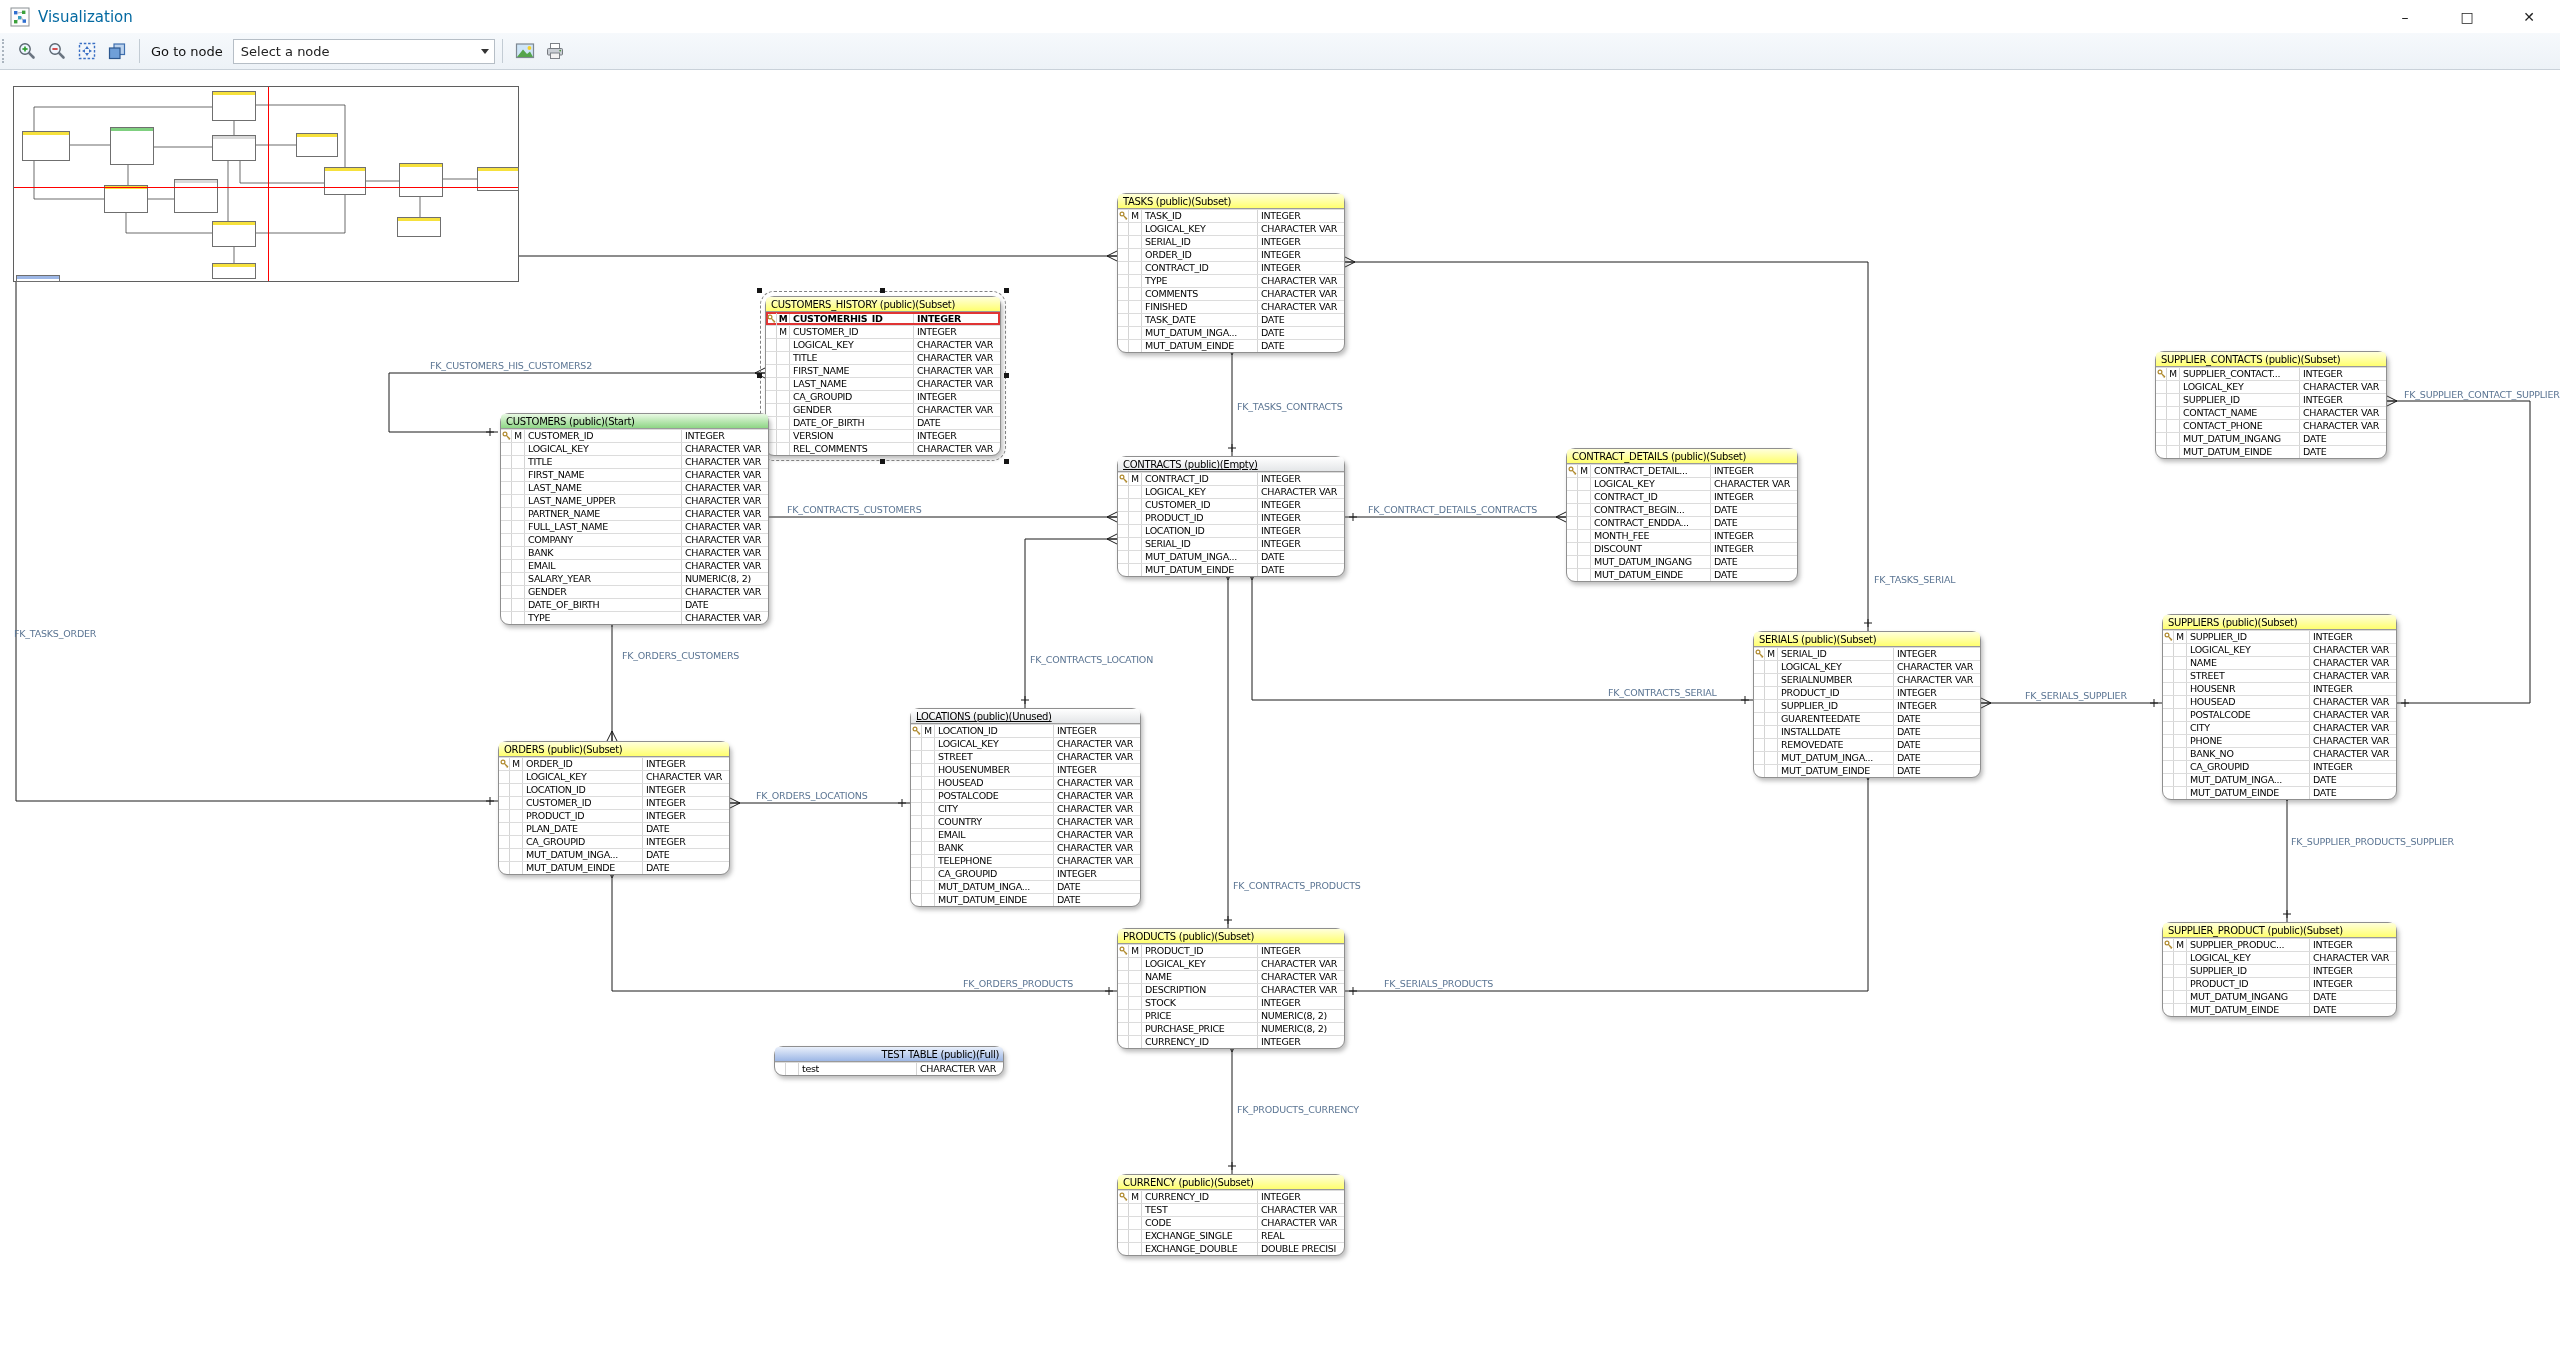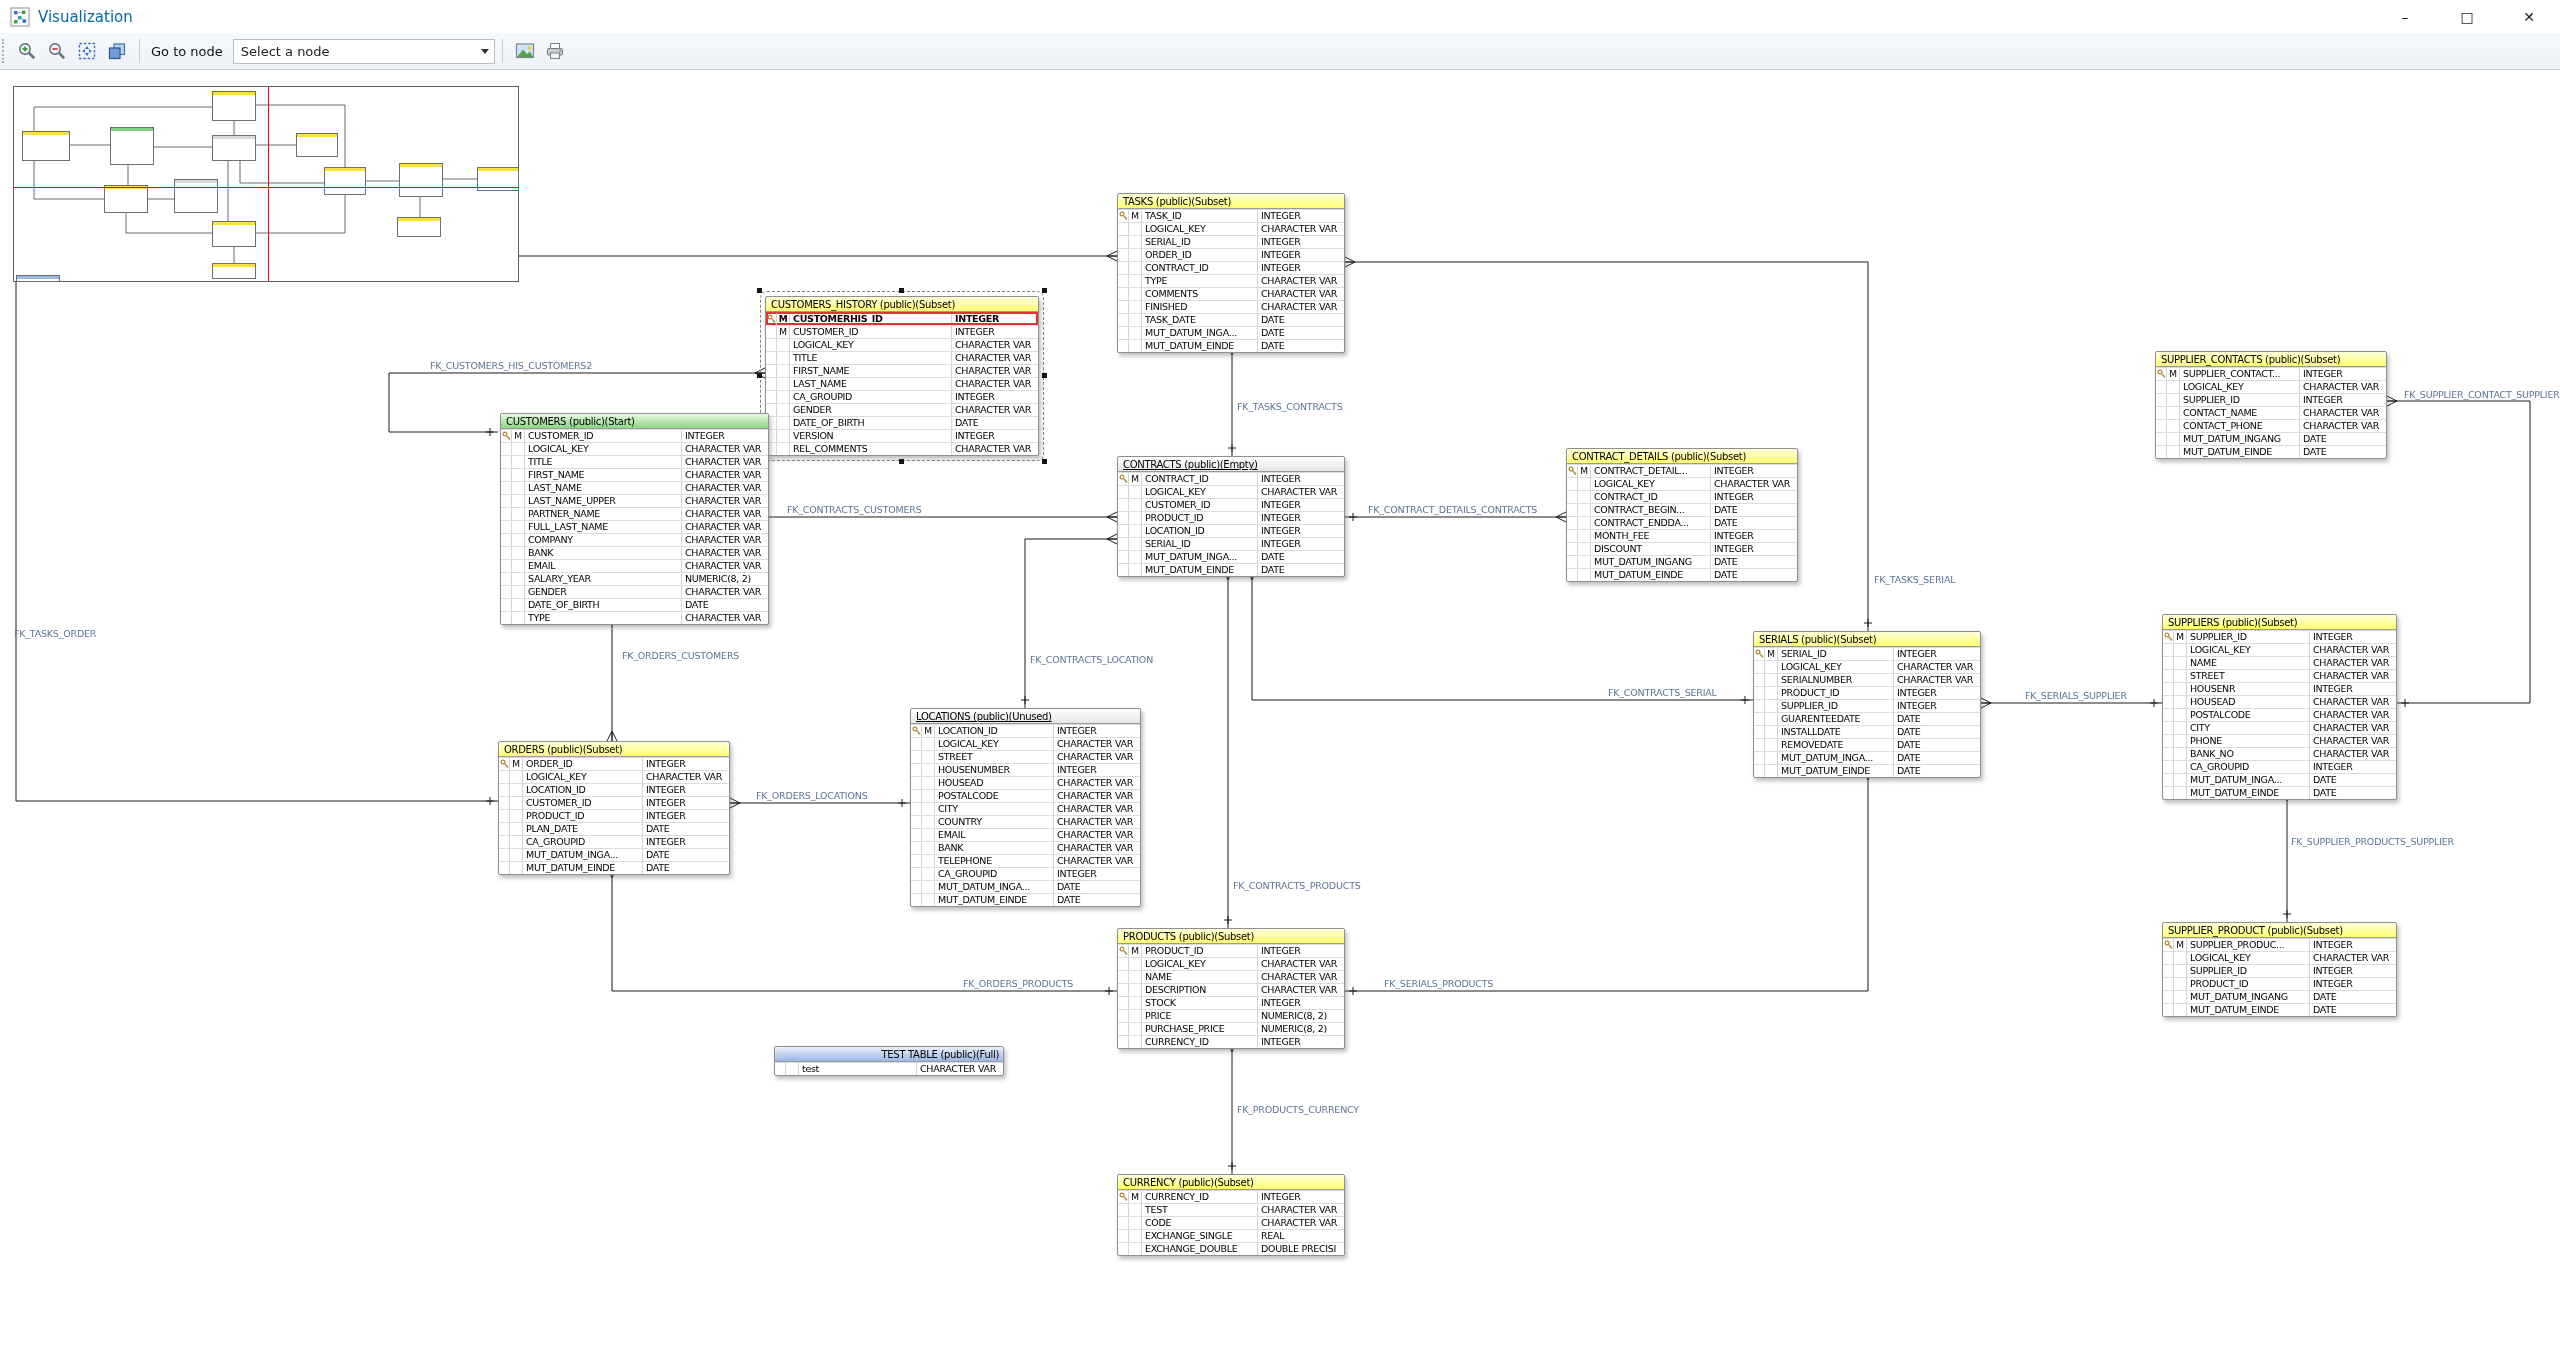--- a/index.html
+++ b/index.html
@@ -30,21 +30,21 @@
   .combo-arrow { width:18px; height:100%; display:flex; align-items:center; justify-content:center; }
   .arrow-down { width:0; height:0; border-left:4px solid transparent; border-right:4px solid transparent;
                 border-top:5px solid #333; }
 
   
   .canvas { position:absolute; left:0; top:71px; width:2560px; height:1297px; background:#fff; }
   #edge-svg { position:absolute; left:0; top:0; width:2560px; height:1297px; }
   #edge-svg text { font-size:9.5px; fill:#5b7593; letter-spacing:-0.2px; }
 
   
-  .table { position:absolute; background:#fff; border:1px solid #8f8f8f; border-radius:2px;
+  .table { position:absolute; background:#fff; border:1px solid #8f8f8f; border-radius:9px;
            box-shadow:2px 3px 4px rgba(110,110,110,.45); font-size:9.5px; color:#000;
            letter-spacing:-0.3px; }
   .hdr { height:15px; line-height:15px; padding:0 4px 0 5px; border-bottom:1px solid #9a9a9a;
          border-radius:4px 4px 0 0; font-size:10px; white-space:nowrap; overflow:hidden; }
   .hdr.yellow { background:linear-gradient(#ffffdc,#ffff6e); }
   .hdr.green  { background:linear-gradient(#e9f9e3,#8ed685); }
   .hdr.blue   { background:linear-gradient(#eaf0fb,#9db7e6);text-align:right; }
   .hdr.plain  { background:linear-gradient(#ffffff,#e4e6e8);text-decoration:underline; }
   .row { display:flex; height:13px; line-height:12px; border-top:1px solid #dcdcdc; }
   .row:first-of-type { border-top:none; }
@@ -345,21 +345,21 @@
           <span class="cell cn">MUT_DATUM_INGA...</span>
           <span class="cell ct">DATE</span>
         </div>
         <div class="row">
           <span class="cell ck"></span>
           <span class="cell cm"></span>
           <span class="cell cn">MUT_DATUM_EINDE</span>
           <span class="cell ct">DATE</span>
         </div>
       </div>
-      <div class="table selected" style="left: 765px; top: 225px; width: 274px;">
+      <div class="table selected" style="left: 765px; top: 225px; width: 236px;">
         <div class="hdr yellow">CUSTOMERS_HISTORY (public)(Subset)</div>
         <div class="row hl">
           <span class="cell ck">
             <svg width="9" height="10" viewBox="0 0 9 10">
               <circle cx="3" cy="3" r="1.9" fill="none" stroke="#b08a2e" stroke-width="1.2"></circle>
               <line x1="4.3" y1="4.3" x2="8" y2="8" stroke="#b08a2e" stroke-width="1.2"></line>
               <line x1="6.4" y1="8" x2="8" y2="8" stroke="#b08a2e" stroke-width="1.2"></line>
               <line x1="5.6" y1="6.6" x2="6.8" y2="6.6" stroke="#b08a2e" stroke-width="1.2"></line>
             </svg>
           </span>

